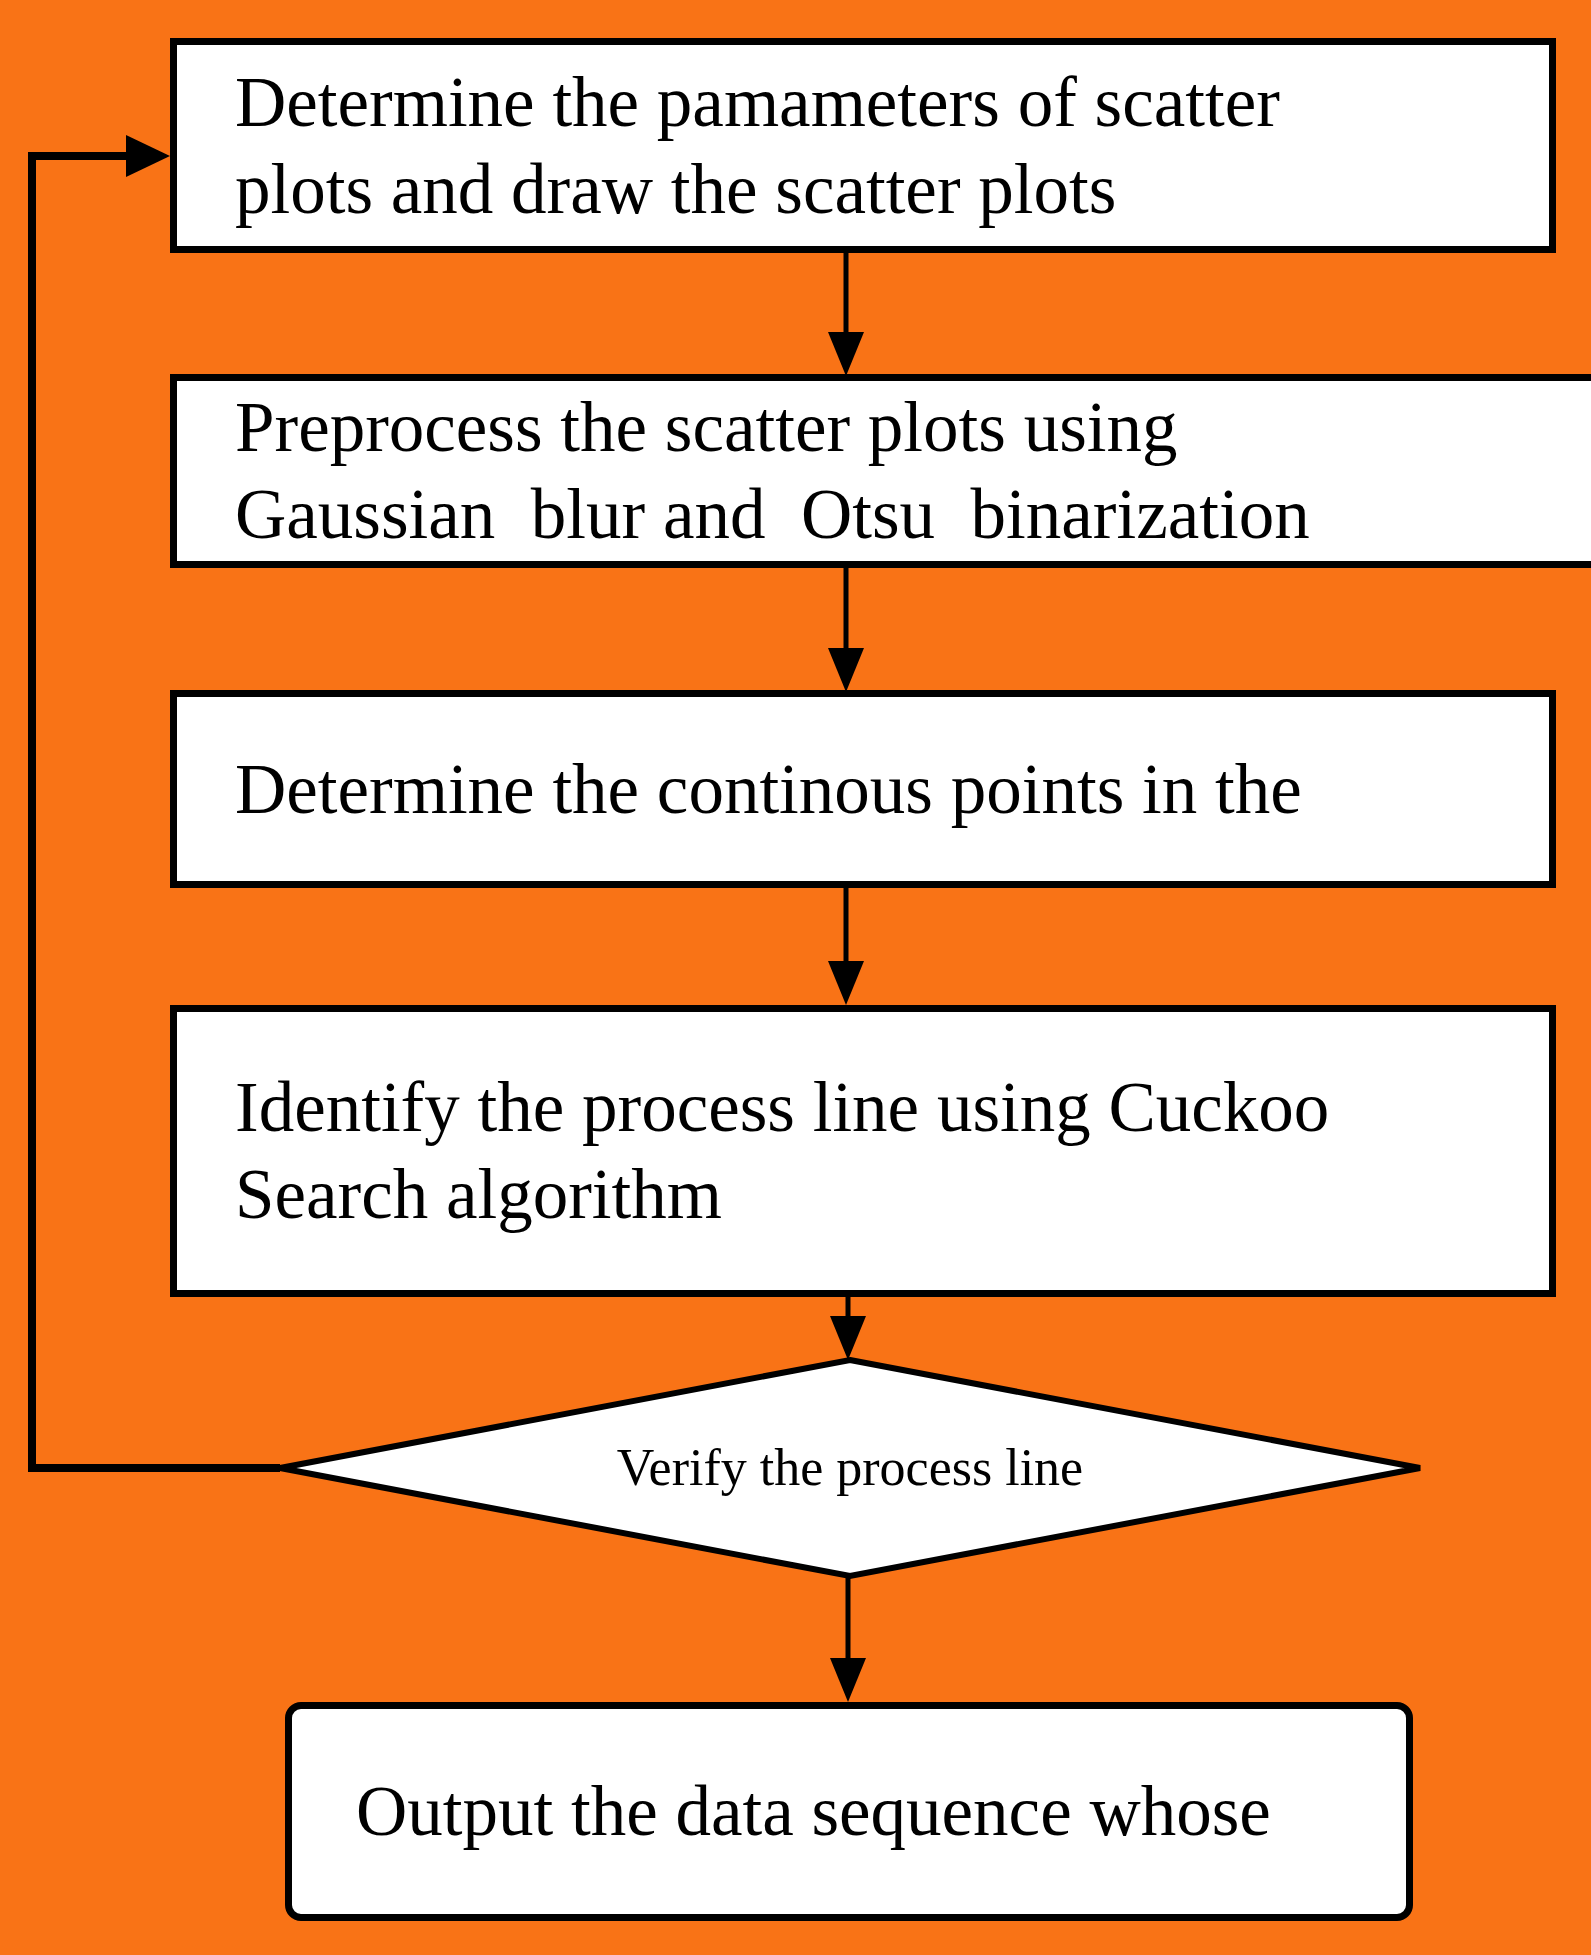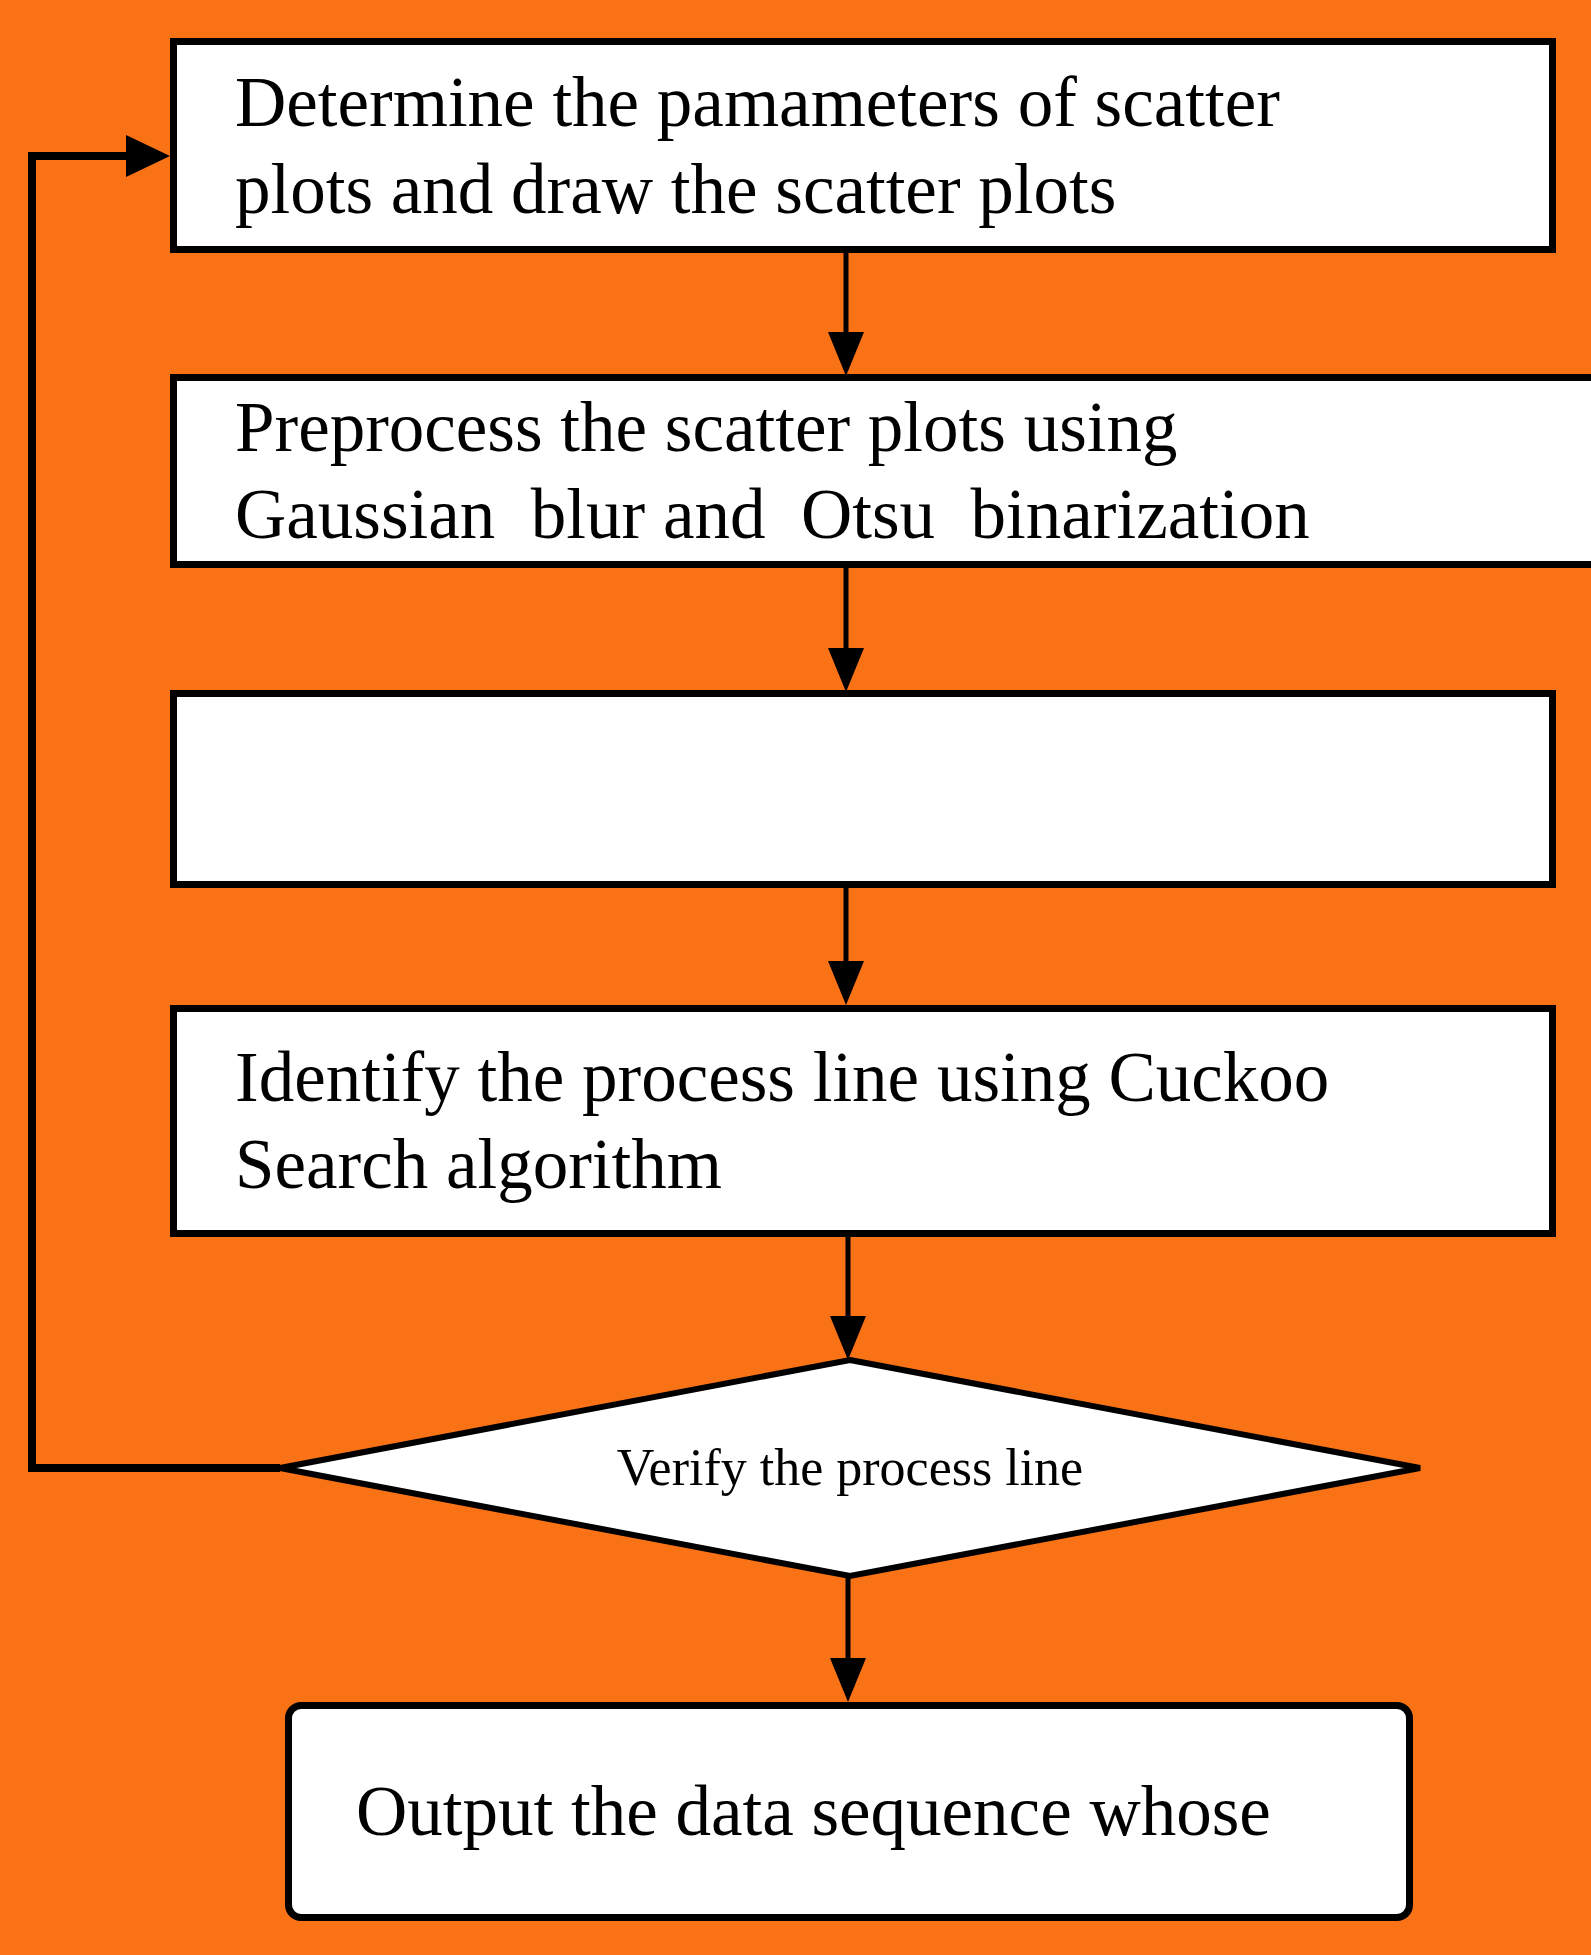--- a/index.html
+++ b/index.html
@@ -34,21 +34,21 @@
     font-size: 71px;
     line-height: 87px;
   }
   .node .line {
     white-space: pre;
     padding-left: 58px;
   }
   .node-b1 { left: 170px; top: 38px;  width: 1386px; height: 215px; }
   .node-b2 { left: 170px; top: 374px; width: 1545px; height: 194px; }
   .node-b3 { left: 170px; top: 690px; width: 1386px; height: 198px; }
-  .node-b4 { left: 170px; top: 1005px; width: 1386px; height: 232px; }
+  .node-b4 { left: 170px; top: 1005px; width: 1386px; height: 292px; }
   .node-out {
     left: 285px; top: 1702px; width: 1128px; height: 219px;
     border-radius: 16px;
   }
   .node-out .line { padding-left: 64px; }
   .diamond-label {
     position: absolute;
     left: 300px;
     top: 1424px;
     width: 1100px;
@@ -105,20 +105,21 @@
     <div class="line">Determine the pamameters of scatter</div>
     <div class="line">plots and draw the scatter plots</div>
   </div>
 
   <div class="node node-b2">
     <div class="line">Preprocess the scatter plots using</div>
     <div class="line">Gaussian  blur and  Otsu  binarization</div>
   </div>
 
   <div class="node node-b3">
+    <div class="line">Determine the continous points in the</div>
   </div>
 
   <div class="node node-b4">
     <div class="line">Identify the process line using Cuckoo</div>
     <div class="line">Search algorithm</div>
   </div>
 
   <div class="diamond-label">Verify the process line</div>
 
   <div class="node node-out">

